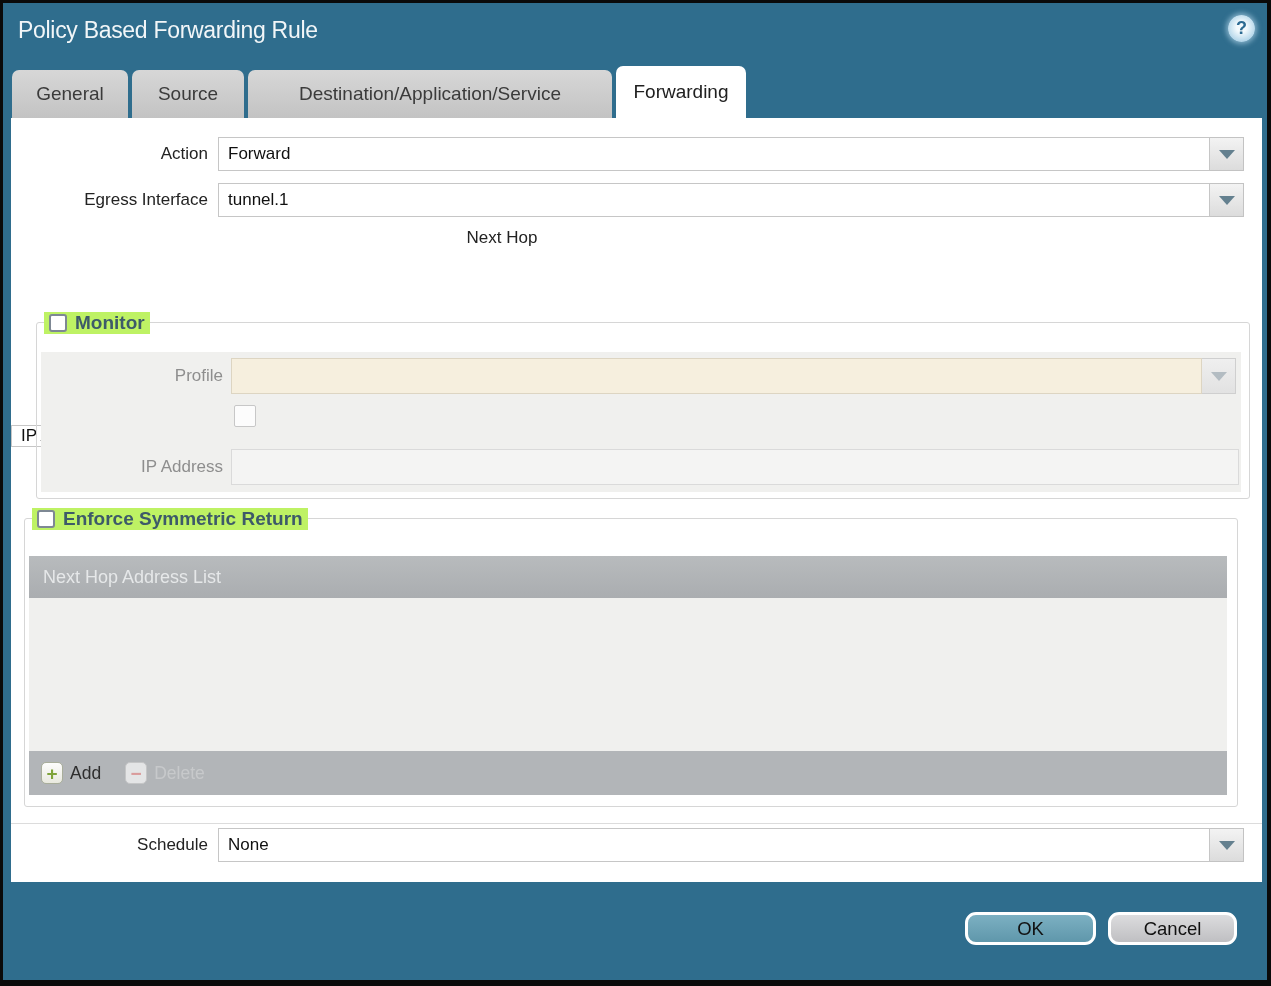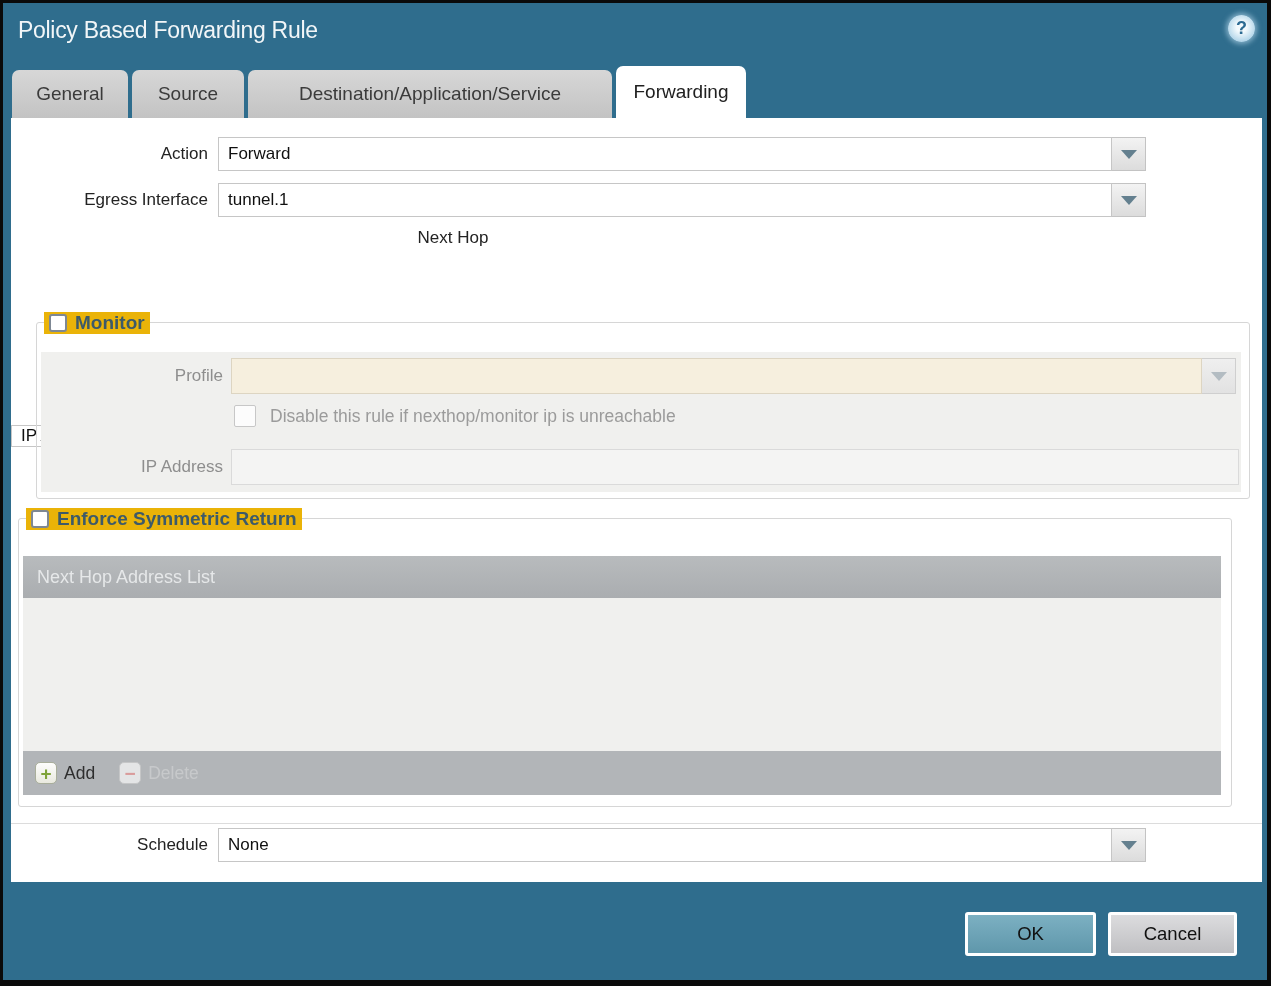--- a/index.html
+++ b/index.html
@@ -54,41 +54,41 @@
   .form-row { position:absolute; left:0; display:flex; align-items:center; height:34px;border-radius:11px; }
   .form-label {
     flex:0 0 197px; text-align:right; margin-right:10px;
     font-size:17px; color:#232323;
   }
   .tfield {
     height:34px; background:#fff; border:1px solid #c6c6c6;
     display:flex; align-items:center; padding-left:9px;
     font-size:17px; color:#101010;
   }
-  .tfield.main { width:894px; }
+  .tfield.main { width:992px; }
   .drop-btn {
     width:34px; height:34px;
     background:linear-gradient(#f3f3f3,#dcdcdc);
     border:1px solid #c3c3c3; border-left:none;
     display:flex; align-items:center; justify-content:center; cursor:pointer;
   }
   .tri {
     width:0; height:0;
     border-left:8px solid transparent; border-right:8px solid transparent;
     border-top:9px solid #64808f;
   }
   .tri.disabled { border-top-color:#b3bcc2; }
   
   .fset {
     position:absolute; border:1px solid #d6d6d6; border-radius:3px;
   }
   .fset-legend {
     position:absolute; top:-11px; left:7px;
     display:flex; align-items:center; gap:8px;
-    background:#eab308; padding:0 5px;
+    background:#bef264; padding:0 5px;
   }
   .legend-checkbox {
     width:18px; height:18px; background:#fff;
     border:2px solid #7e8894; border-radius:3px; cursor:pointer;
   }
   .legend-text { font-size:19px; font-weight:bold; color:#3d5a69; }
   
   .monitor-panel {
     position:absolute; left:4px; top:29px; width:1200px; height:140px;
     background:#f0f0ee;
@@ -134,22 +134,22 @@
   }
   .add-text { font-size:17.5px; color:#2e2e2e; }
   .del-btn { cursor:default; }
   .del-icon-box {
     background:#e4e5e6; border:1px solid #c5c6c7; color:#d99b9b;
   }
   .del-text { font-size:17.5px; color:#c7c9cb; }
   .separator { position:absolute; left:0; top:705px; width:1251px; border-top:1px solid #dcdcdc; }
   
   .footer-btn {
-    position:absolute; top:912px; height:44px;
-    border:3px solid #ffffff; border-radius:3px;
+    position:absolute; top:912px; height:33px;
+    border:3px solid #ffffff; border-radius:11px;
     display:flex; align-items:center; justify-content:center;
     font-size:18.5px; color:#111; cursor:pointer;
   }
   .ok-btn { left:965px; width:131px; background:linear-gradient(#7cb0c2,#5f97ab); }
   .cancel-btn { left:1108px; width:129px; background:linear-gradient(#dcdcde,#bfbfc2); }
 </style>
 </head>
 <body>
 
 <div class="titlebar">
@@ -199,31 +199,30 @@
       <div class="m-row" style="top:6px;">
         <div class="m-label">Profile</div>
         <div class="tfield profile-field"></div>
         <div class="drop-btn disabled">
           <span class="tri disabled"></span>
         </div>
       </div>
 
       <div class="m-row" style="top:53px; padding-left:193px;">
         <div class="dis-checkbox"></div>
-        <div class="dis-check-label">Disable this rule if nexthop/monitor ip is unreachable</div>
       </div>
 
       <div class="m-row" style="top:97px;">
         <div class="m-label">IP Address</div>
         <div class="tfield dis-field"></div>
       </div>
     </div>
   </div>
 
-  <div class="fset" style="left:7px; top:400px; width:1214px; height:289px;">
+  <div class="fset" style="left:13px; top:400px; width:1214px; height:289px;">
     <div class="fset-legend">
       <div class="legend-checkbox"></div>
       <div class="legend-text">Enforce Symmetric Return</div>
     </div>
     <div class="nh-table">
       <div class="nh-header">Next Hop Address List</div>
       <div class="nh-body"></div>
       <div class="nh-footer">
         <div class="tbl-btn">
           <span class="icon-box add-icon-box">+</span>

